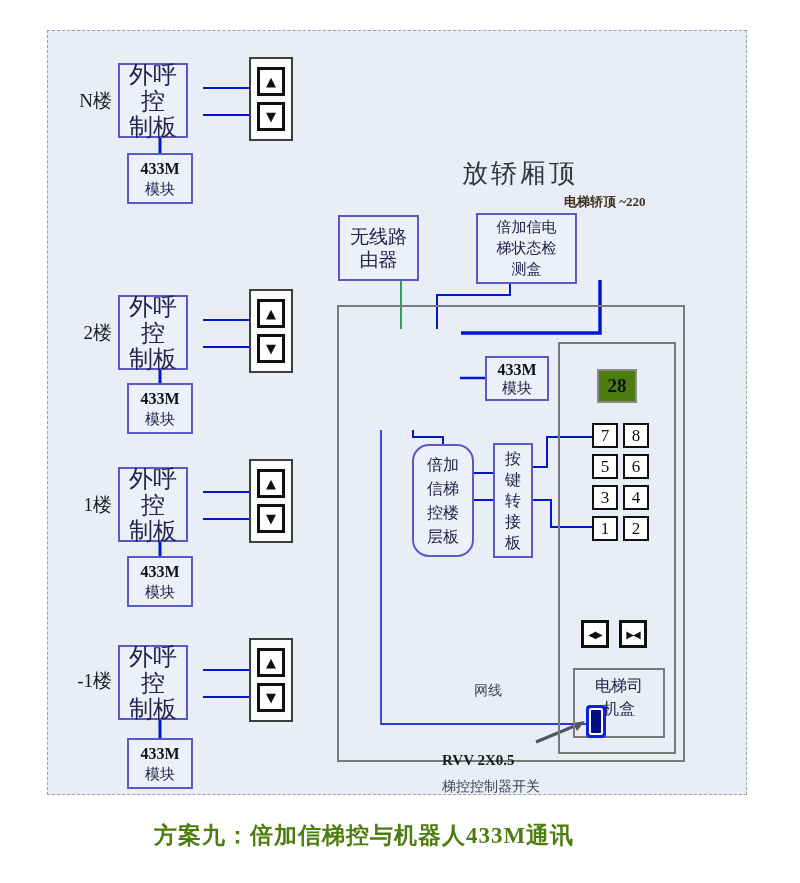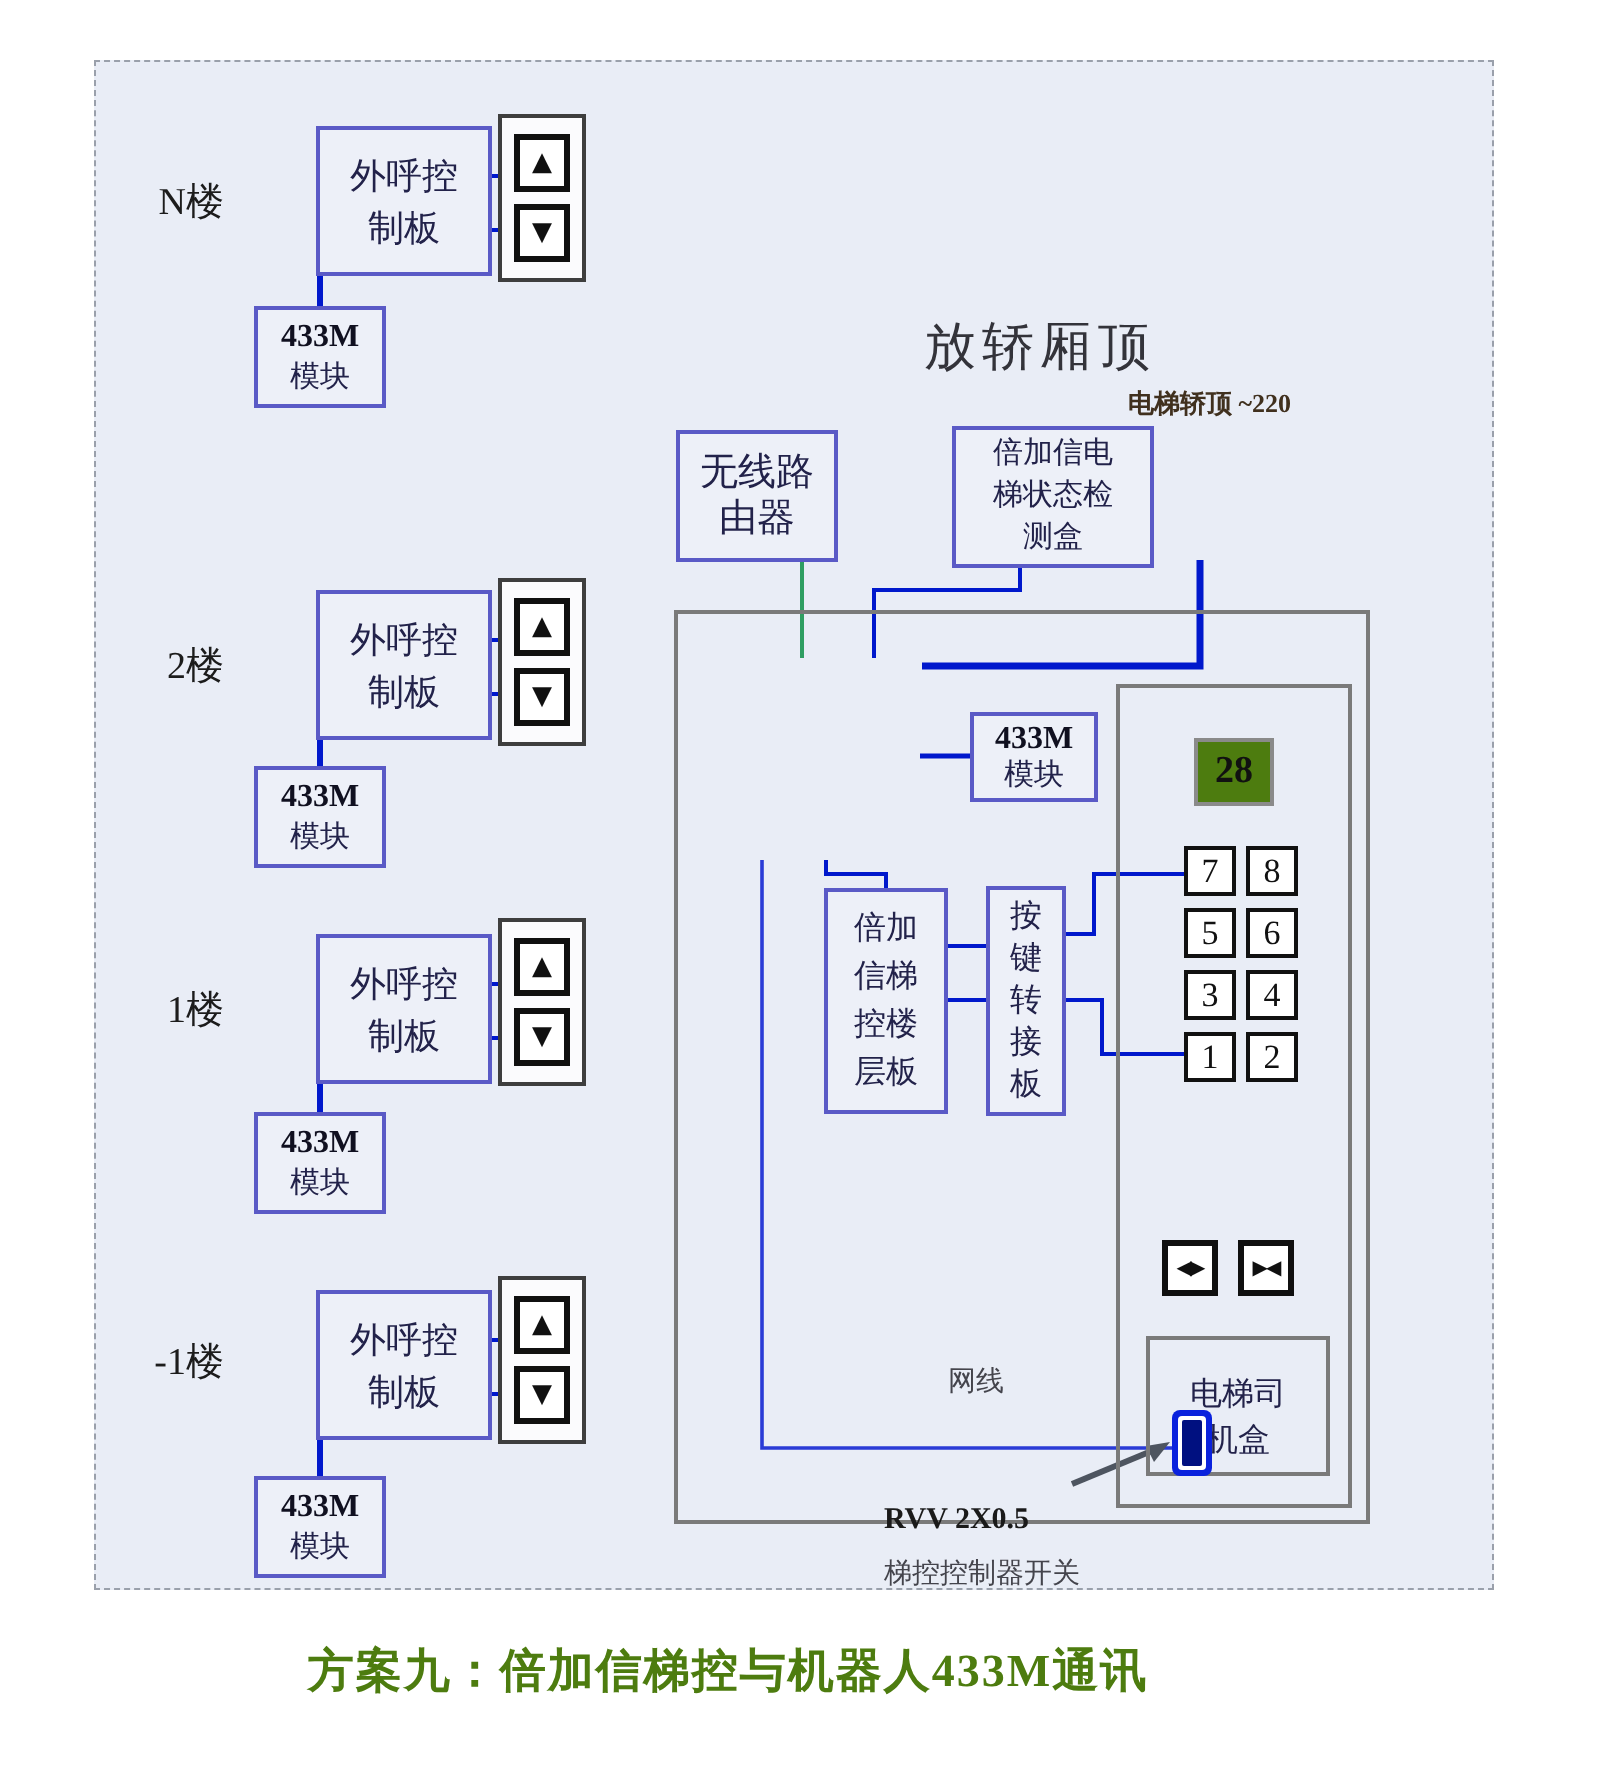--- a/index.html
+++ b/index.html
@@ -9,55 +9,55 @@
   #diagram{position:absolute;left:47px;top:30px;width:698px;height:763px;
            background:#e9edf6;border:1px dashed #9aa0ab;}
   
   .bbox{position:absolute;border:2px solid #5a5ac6;background:#edf0f8;
         display:flex;flex-direction:column;align-items:center;justify-content:center;
         color:#22224a;text-align:center;box-sizing:border-box;}
   
   .gbox{position:absolute;border:2px solid #7a7a7a;background:transparent;box-sizing:border-box;}
   
   .flabel{position:absolute;left:34px;width:78px;text-align:right;font-size:19px;color:#1c1c1c;}
-  .board{left:118px;width:88px;height:75px;font-size:18px;line-height:26px;margin-left:40px;}
+  .board{left:118px;width:70px;height:75px;font-size:24px;line-height:26px;}
   .fmod{left:127px;width:66px;height:51px;font-size:15px;line-height:20px;}
   .fmod b,.cmod b{font-size:16px;color:#101020;}
   .apanel{position:absolute;left:249px;width:44px;height:84px;border:2px solid #3e3e3e;
           background:#fbfbfd;display:flex;flex-direction:column;align-items:center;
           justify-content:center;gap:6px;box-sizing:border-box;}
   .abtn{width:28px;height:29px;border:3px solid #101010;background:#ffffff;
         display:flex;align-items:center;justify-content:center;box-sizing:border-box;
         font-family:"DejaVu Sans",sans-serif;font-size:13px;color:#101010;}
   
   .cartop-title{position:absolute;left:420px;top:156px;width:200px;text-align:center;
                 font-size:26px;letter-spacing:3px;color:#33333a;}
   .powernote{position:absolute;left:564px;top:193px;font-size:13px;font-weight:bold;color:#40301e;}
   .router{left:338px;top:215px;width:81px;height:66px;font-size:19px;line-height:23px;}
   .detector{left:460px;top:213px;width:101px;height:71px;font-size:15px;line-height:21px;margin-left:16px;}
   .power{left:563px;top:213px;width:76px;height:68px;font-size:17px;line-height:24px;}
   .controller{left:367px;top:328px;width:94px;height:103px;font-size:17px;line-height:26px;}
   .cmod{left:485px;top:356px;width:64px;height:45px;font-size:15px;line-height:19px;}
-  .floorboard{left:412px;top:444px;width:62px;height:113px;font-size:16px;line-height:24px;}
+  .floorboard{left:412px;top:444px;width:62px;height:113px;font-size:16px;line-height:24px;border-radius:17px;}
   .adapter{left:493px;top:443px;width:40px;height:115px;font-size:16px;line-height:21px;}
   .bigbox{left:337px;top:305px;width:348px;height:457px;}
   .panel{left:558px;top:342px;width:118px;height:412px;}
   .display{position:absolute;left:597px;top:369px;width:40px;height:34px;border:2px solid #8a8a8a;
            background:#4d7c0f;display:flex;align-items:center;justify-content:center;
            font-size:19px;font-weight:bold;color:#111;box-sizing:border-box;}
   .numpad{position:absolute;left:592px;top:423px;display:grid;
           grid-template-columns:26px 26px;grid-auto-rows:25px;gap:6px 5px;}
   .numbtn{border:2px solid #111;background:#fff;display:flex;align-items:center;
           justify-content:center;font-size:17px;color:#111;box-sizing:border-box;}
   .doorbtn{position:absolute;top:620px;width:28px;height:28px;border:3px solid #101010;
            background:#fff;display:flex;align-items:center;justify-content:center;
            font-family:"DejaVu Sans",sans-serif;font-size:10px;letter-spacing:-1px;
            color:#101010;box-sizing:border-box;}
   .driverbox{left:573px;top:668px;width:92px;height:70px;display:flex;flex-direction:column;
-             align-items:center;justify-content:flex-start;padding-top:16px;font-size:16px;
+             align-items:center;justify-content:flex-start;padding-top:4px;font-size:16px;
              line-height:23px;color:#22224a;text-align:center;position:absolute;
              border:2px solid #7a7a7a;box-sizing:border-box;}
   .switch{position:absolute;left:586px;top:705px;width:20px;height:33px;background:#0a22dd;
           border-radius:4px;padding:3px;box-sizing:border-box;}
   .switch .mid{width:100%;height:100%;background:#ffffff;border-radius:2px;padding:2px;box-sizing:border-box;}
   .switch .core{width:100%;height:100%;background:#001080;border-radius:1px;}
   .small-label{position:absolute;color:#44444c;font-size:14px;margin-top:48px;}
   .rvv{font-weight:bold;color:#1a1a1a;font-size:15px;}
   #caption{position:absolute;left:0;top:820px;width:728px;text-align:center;
            font-size:23px;font-weight:bold;color:#4d7c0f;letter-spacing:1px;}

